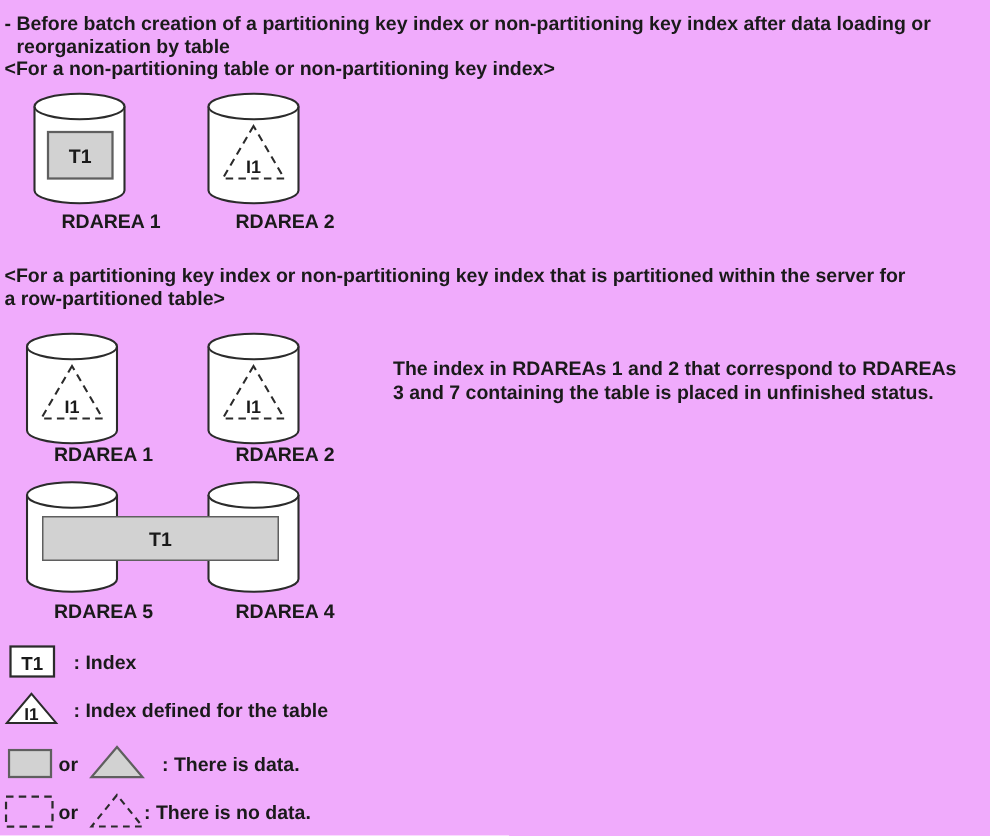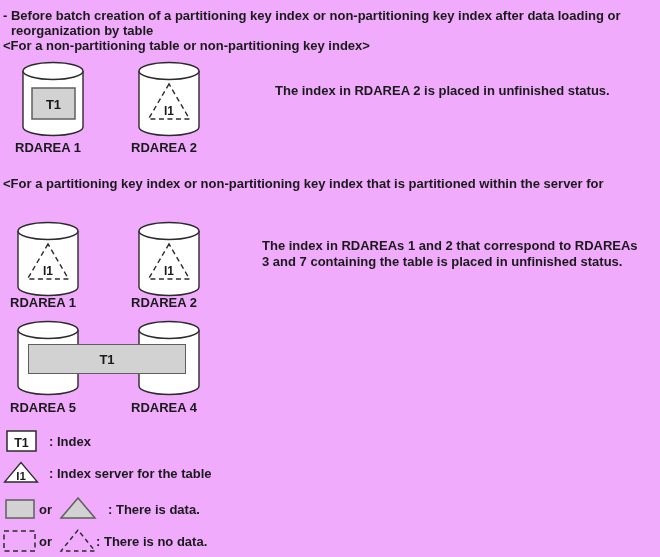--- a/index.html
+++ b/index.html
@@ -1,21 +1,21 @@
 <!DOCTYPE html>
 <html><head>
 <meta charset="utf-8">
 <style>
   html,body{margin:0;padding:0;background:#fff;}
   .page{
     position:relative;width:660px;height:557px;background:#f0abfc;overflow:hidden;
     font-family:"Liberation Sans",sans-serif;font-size:13px;color:#1a1a1a;font-weight:bold;
   }
   .txt{position:absolute;white-space:nowrap;line-height:15px;}
-  .lbl{position:absolute;text-align:left;white-space:nowrap;}
+  .lbl{position:absolute;text-align:right;white-space:nowrap;margin-left:16px;}
   .abs{position:absolute;}
   svg text{font-family:"Liberation Sans",sans-serif;fill:#1a1a1a;}
   .span-table{
     position:absolute;left:28px;top:344px;width:158px;height:30px;
     background:#d2d2d2;border:1.6px solid #5f5f5f;box-sizing:border-box;
     display:flex;align-items:center;justify-content:center;font-size:13px;z-index:3;
   }
   .caption2 div{white-space:nowrap;line-height:15.5px;}
 </style>
 </head>
@@ -38,26 +38,26 @@
 
   <svg class="abs" style="left:138px;top:61px" width="62" height="77" viewBox="0 0 62 77">
     <path d="M1,10 L1,66 A30,8.5 0 0 0 61,66 L61,10" fill="#fff" stroke="#2b2b2b" stroke-width="1.4"></path>
     <ellipse cx="31" cy="10" rx="30" ry="8.5" fill="#fff" stroke="#2b2b2b" stroke-width="1.4"></ellipse>
     <g>
       <polygon points="31,23 10.5,58 51.5,58" fill="none" stroke="#2b2b2b" stroke-width="1.4" stroke-dasharray="5 3.5"></polygon>
       <text x="31" y="54" text-anchor="middle" font-size="12">I1</text>
     </g>
   </svg>
 
-  <div class="txt" style="left:275px;top:83px">The index in RDAREA 2 is placed in unfinished status.</div>
 
   <div class="lbl" style="left:15px;top:140px;width:76px">RDAREA 1</div>
   <div class="lbl" style="left:131px;top:140px;width:76px">RDAREA 2</div>
 
   <div class="txt" style="left:3px;top:176px">&lt;For a partitioning key index or non-partitioning key index that is partitioned within the server for</div>
+  <div class="txt" style="left:3px;top:191px">a row-partitioned table&gt;</div>
 
   <svg class="abs" style="left:17px;top:221px" width="62" height="77" viewBox="0 0 62 77">
     <path d="M1,10 L1,66 A30,8.5 0 0 0 61,66 L61,10" fill="#fff" stroke="#2b2b2b" stroke-width="1.4"></path>
     <ellipse cx="31" cy="10" rx="30" ry="8.5" fill="#fff" stroke="#2b2b2b" stroke-width="1.4"></ellipse>
     <g>
       <polygon points="31,23 10.5,58 51.5,58" fill="none" stroke="#2b2b2b" stroke-width="1.4" stroke-dasharray="5 3.5"></polygon>
       <text x="31" y="54" text-anchor="middle" font-size="12">I1</text>
     </g>
   </svg>
 
@@ -98,21 +98,21 @@
   <svg class="abs" style="left:6px;top:430px" width="32" height="23" viewBox="0 0 32 23">
     <rect x="1" y="1" width="29" height="20" fill="#fff" stroke="#2b2b2b" stroke-width="1.5"></rect>
     <text x="15.5" y="16.5" text-anchor="middle" font-size="12.5">T1</text>
   </svg>
   <div class="txt" style="left:49px;top:434px">: Index</div>
 
   <svg class="abs" style="left:3px;top:461px" width="36" height="23" viewBox="0 0 36 23">
     <polygon points="18,1.5 1.5,21 34.5,21" fill="#fff" stroke="#2b2b2b" stroke-width="1.3"></polygon>
     <text x="18" y="19" text-anchor="middle" font-size="11.5">I1</text>
   </svg>
-  <div class="txt" style="left:49px;top:466px">: Index server for the table</div>
+  <div class="txt" style="left:49px;top:466px">: Index defined for the table</div>
 
   <svg class="abs" style="left:5px;top:499px" width="31" height="21" viewBox="0 0 31 21">
     <rect x="1" y="1" width="28" height="18" fill="#d2d2d2" stroke="#5f5f5f" stroke-width="1.5"></rect>
   </svg>
   <div class="txt" style="left:39px;top:502px">or</div>
   <svg class="abs" style="left:59px;top:496px" width="38" height="24" viewBox="0 0 38 24">
     <polygon points="19,2 2,22 36,22" fill="#d2d2d2" stroke="#5f5f5f" stroke-width="1.5"></polygon>
   </svg>
   <div class="txt" style="left:108px;top:502px">: There is data.</div>
 

